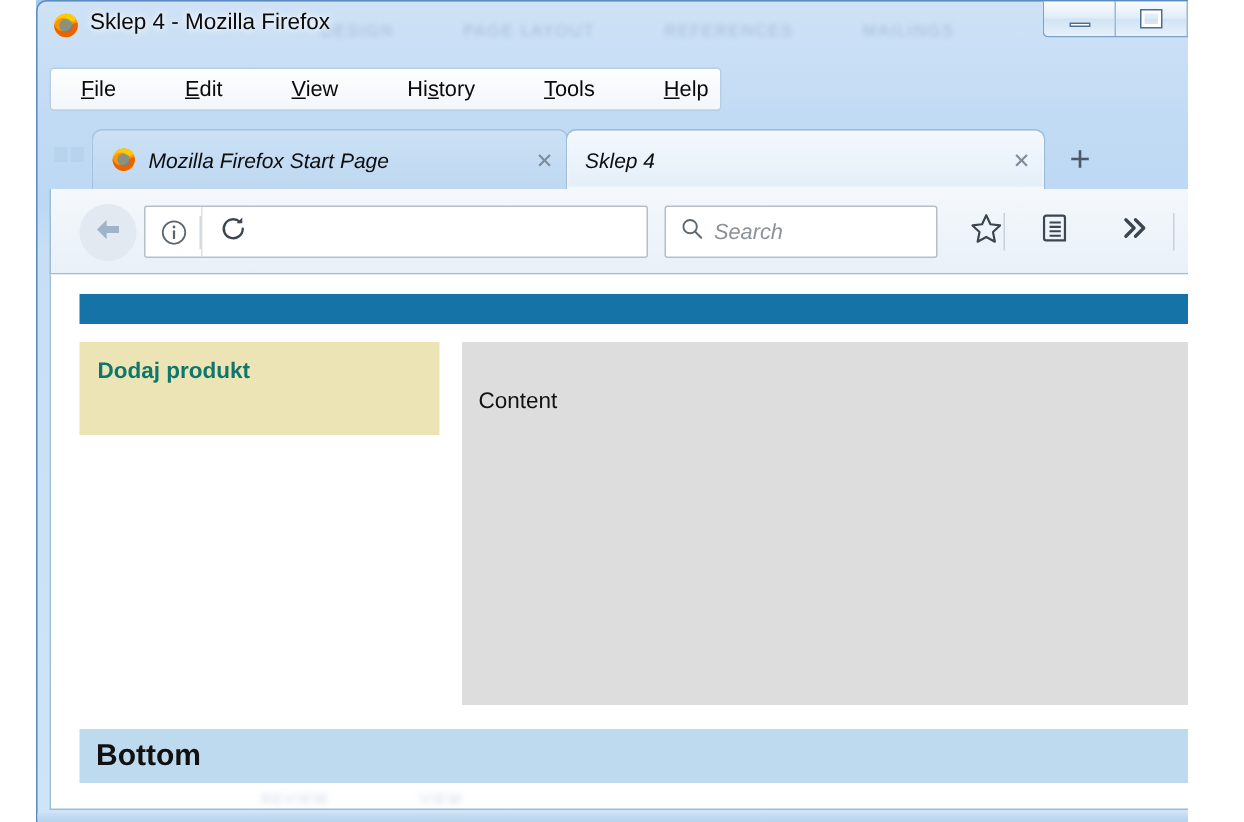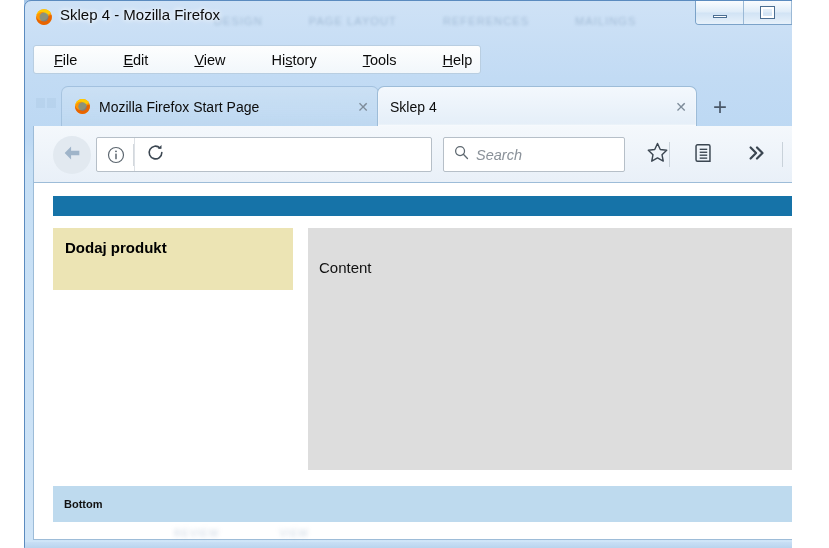--- a/index.html
+++ b/index.html
@@ -180,21 +180,21 @@
   }
   .tab.active {
     left: 344px;
     width: 320px;
     background: linear-gradient(to bottom, #f3f8fd 0%, #eaf2fa 60%, #e4eef8 100%);
     border: 1px solid #9dbcd8;
     border-bottom: none;
     box-shadow: 0 -1px 2px rgba(255,255,255,0.9) inset;
   }
   .tab-favicon { width: 17px; height: 17px; margin-right: 8px; flex: 0 0 auto; }
-  .tab-label { flex: 1 1 auto; overflow: hidden; text-overflow: ellipsis; }
+  .tab-label { flex: 1 1 auto; overflow: hidden; text-overflow: ellipsis; font-style: italic; }
   .tab-close {
     width: 18px; height: 18px;
     flex: 0 0 auto;
     display: flex; align-items: center; justify-content: center;
     color: #7d8b99;
     font-size: 14px;
     font-family: "Liberation Sans", sans-serif;
   }
   .newtab {
     position: absolute;
@@ -325,21 +325,21 @@
     left: 19px; top: 45px;
     width: 240px; height: 62px;
     background: #ece4b4;
     padding: 9px 0 0 12px;
     box-sizing: border-box;
   }
   .pg-link {
     display: block;
     font-size: 15px;
     font-weight: bold;
-    color: #000000;
+    color: #0f766e;
     line-height: 22px;
     text-decoration: none;
     white-space: nowrap;
   }
   .pg-content {
     position: absolute;
     left: 274px; top: 45px;
     width: 495px; height: 242px;
     background: #dddddd;
     padding: 31px 0 0 11px;
@@ -348,21 +348,21 @@
   .pg-content-label { font-size: 15px; color: #111; }
   .pg-bottom {
     position: absolute;
     left: 19px; top: 303px;
     width: 750px; height: 36px;
     background: #bedaee;
     display: flex; align-items: center;
     padding-left: 11px;
     box-sizing: border-box;
   }
-  .pg-bottom-label { font-size: 11px; color: #111; font-weight: bold; }
+  .pg-bottom-label { font-size: 20px; color: #111; font-weight: bold; }
 
   
   .vscroll {
     position: absolute;
     right: 0; top: 0;
     width: 28px; height: 355px;
     background: #f1f1f1;
     border-left: 1px solid #d7d7d7;
     box-sizing: border-box;
   }

